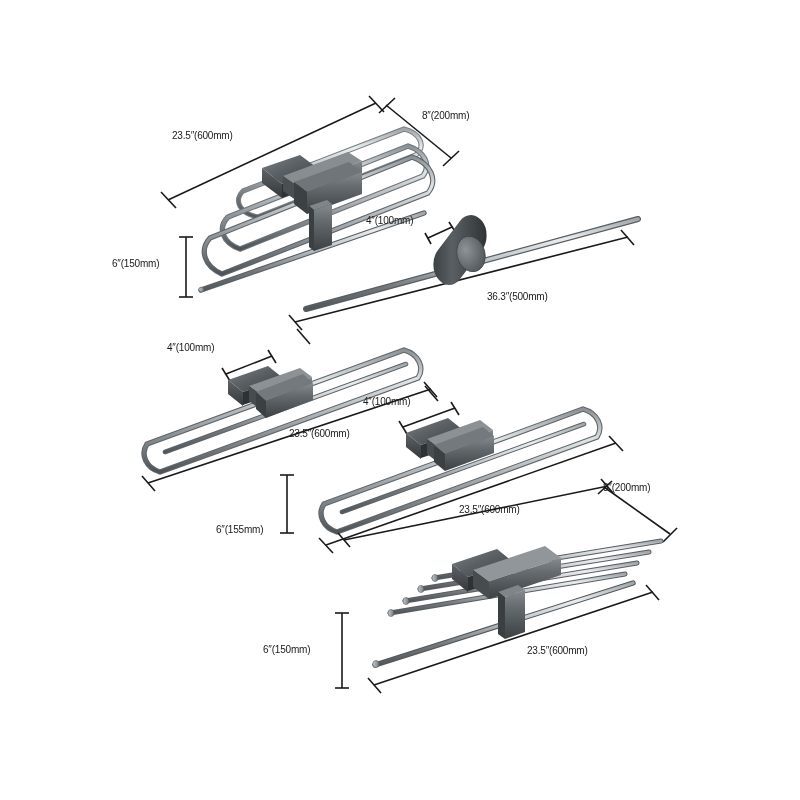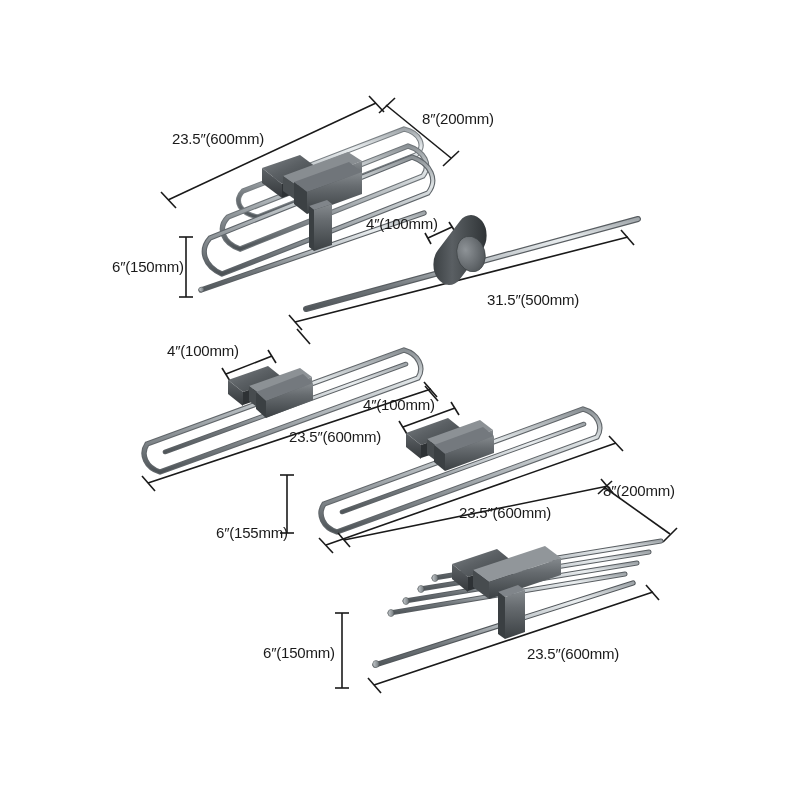--- a/index.html
+++ b/index.html
@@ -18,21 +18,21 @@
   #art {
     position: absolute;
     left: 0;
     top: 0;
     width: 800px;
     height: 800px;
   }
   .dim-label {
     position: absolute;
     font-family: "Liberation Sans", sans-serif;
-    font-size: 15px;
+    font-size: 10px;
     color: #1a1a1a;
     white-space: nowrap;
     letter-spacing: -0.2px;
     user-select: none;
   }
 </style>
 </head>
 <body>
 
 <div id="stage">
@@ -343,21 +343,21 @@
         <path d="M498,592 L505,597 L505,639 L498,634 Z" fill="#3a3f42"></path>
       </g>
     </g>
   </svg>
 
   <div class="dim-label" style="left:172px; top:130px;">23.5″(600mm)</div>
   <div class="dim-label" style="left:422px; top:110px;">8″(200mm)</div>
   <div class="dim-label" style="left:112px; top:258px;">6″(150mm)</div>
 
   <div class="dim-label" style="left:366px; top:215px;">4″(100mm)</div>
-  <div class="dim-label" style="left:487px; top:291px;">31.5″(500mm)</div>
+  <div class="dim-label" style="left:487px; top:291px;">36.3″(500mm)</div>
 
   <div class="dim-label" style="left:167px; top:342px;">4″(100mm)</div>
   <div class="dim-label" style="left:289px; top:428px;">23.5″(600mm)</div>
 
   <div class="dim-label" style="left:363px; top:396px;">4″(100mm)</div>
   <div class="dim-label" style="left:459px; top:504px;">23.5″(600mm)</div>
   <div class="dim-label" style="left:216px; top:524px;">6″(155mm)</div>
 
   <div class="dim-label" style="left:603px; top:482px;">8″(200mm)</div>
   <div class="dim-label" style="left:527px; top:645px;">23.5″(600mm)</div>

